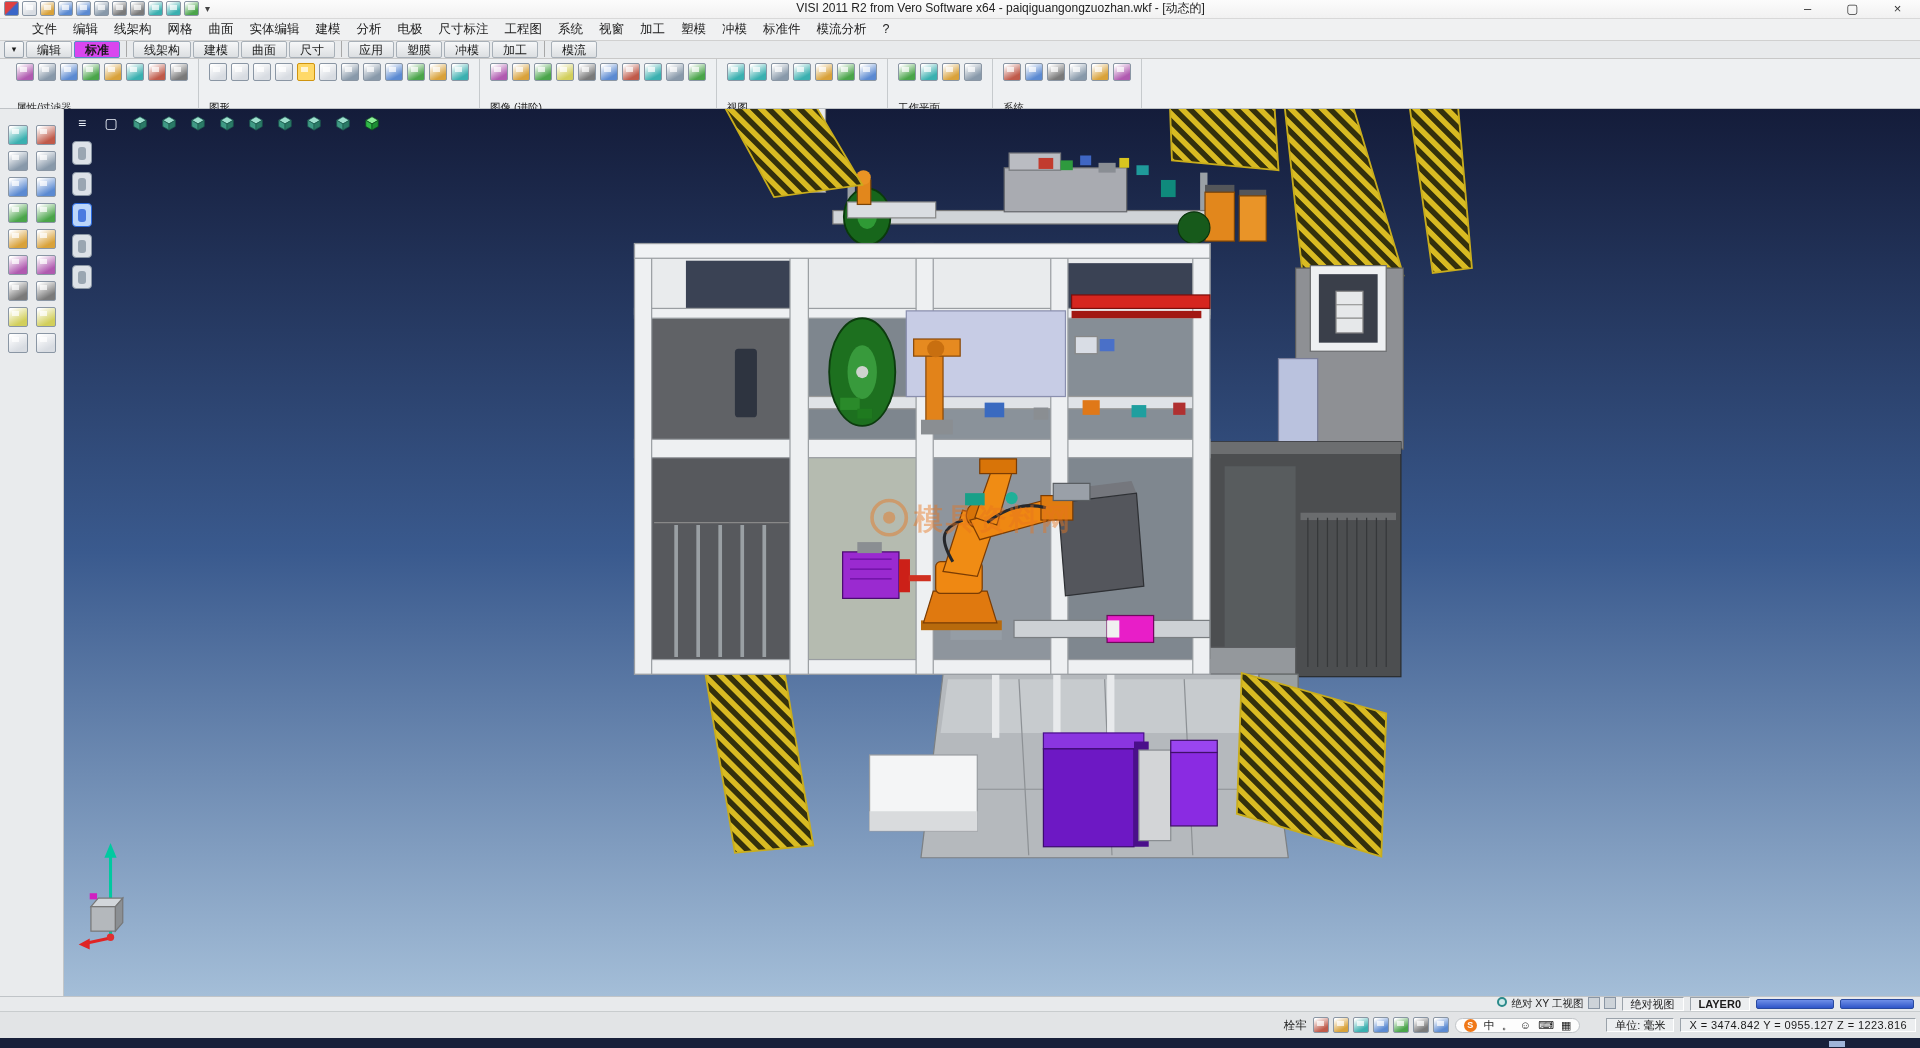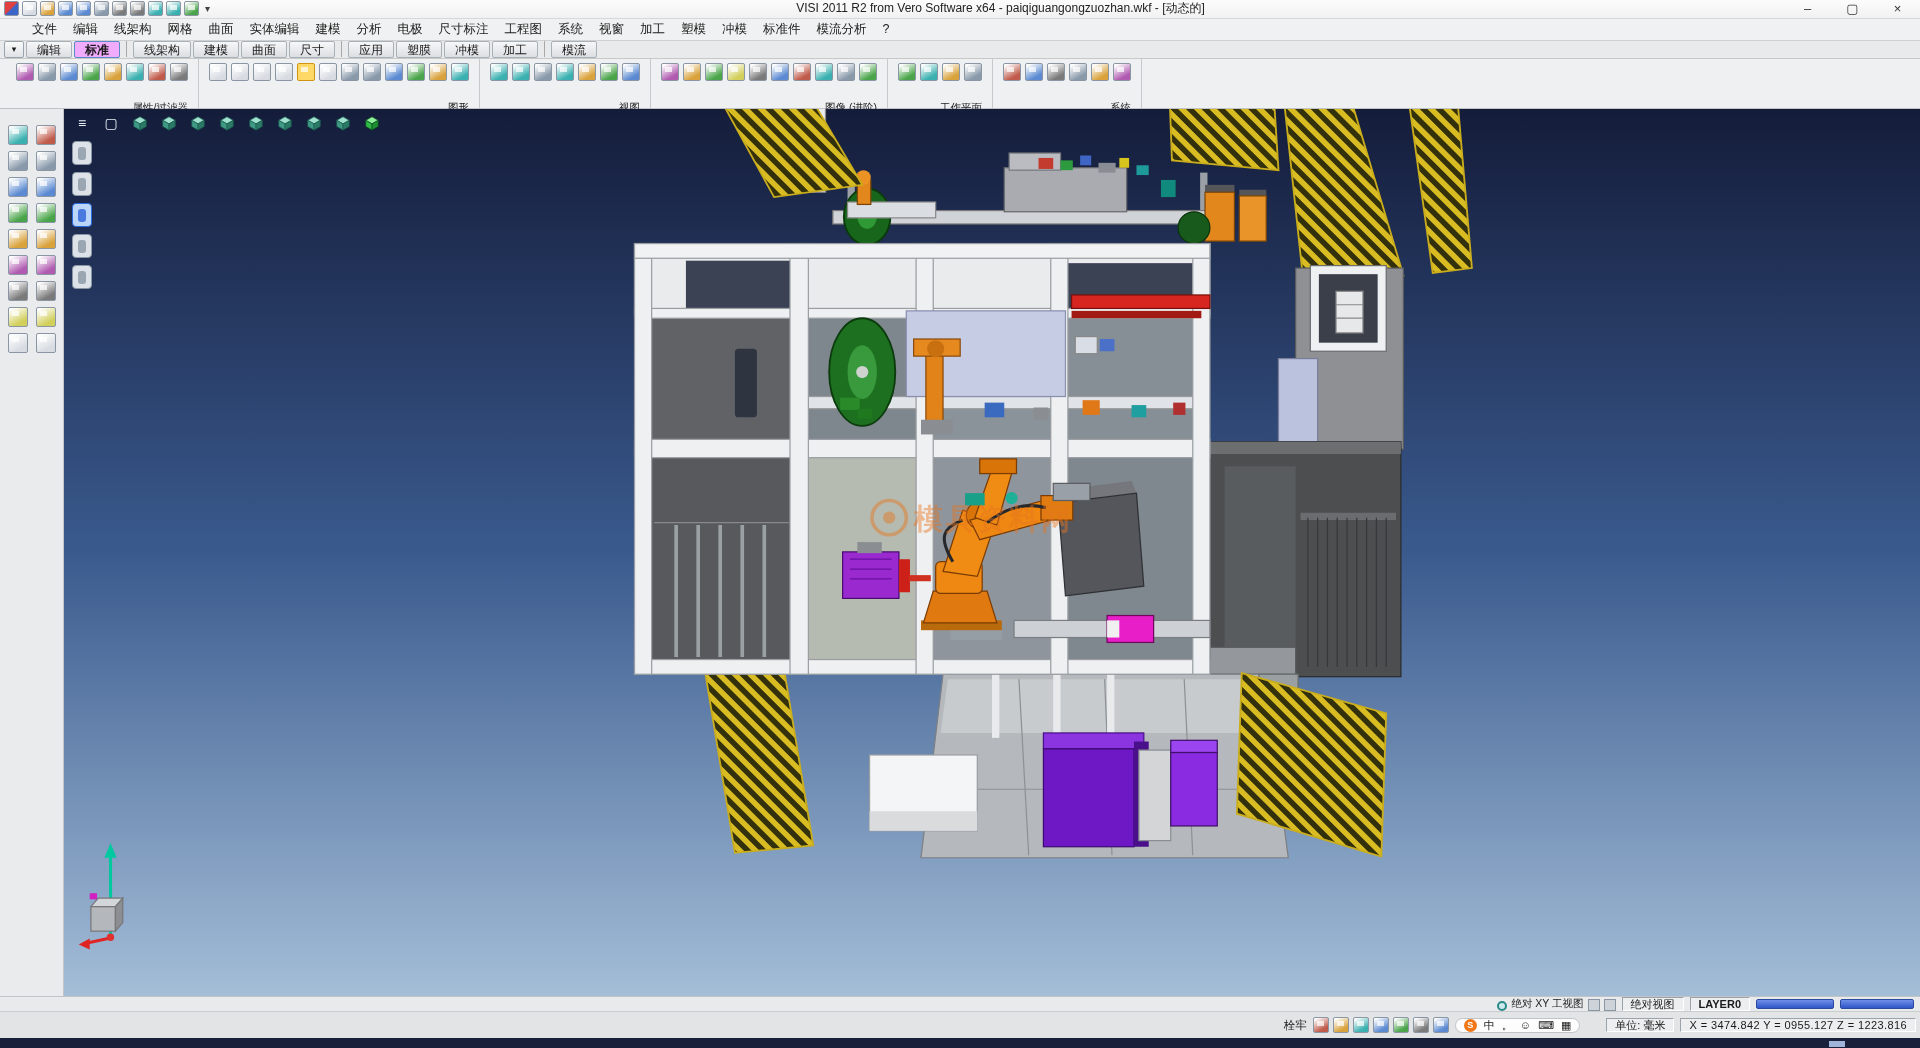--- a/index.html
+++ b/index.html
@@ -20,28 +20,28 @@
   
   .menubar{height:22px;display:flex;align-items:center;background:#f0f1f2;border-bottom:1px solid #d0d0d0;padding-left:24px}
   .menubar span{padding:2px 8px;font-size:12.5px;white-space:nowrap}
 
   
   .tabrow{height:22px;display:flex;align-items:center;background:#e8eaec;border-bottom:1px solid #c8c8c8;padding-left:4px;gap:2px}
   .tab-dd{width:20px;height:17px;border:1px solid #9aa4ae;background:linear-gradient(#fafafa,#dfe2e5);
     display:flex;align-items:center;justify-content:center;font-size:9px;border-radius:2px}
   .tab{padding:1px 10px;height:17px;line-height:15px;font-size:12px;border:1px solid #a8b0b8;border-radius:2px;
     background:linear-gradient(#f6f7f8,#dcdfe2);white-space:nowrap}
-  .tab.active{background:#f0abfc;border-color:#5a8ac8;font-weight:bold}
+  .tab.active{background:#d946ef;border-color:#5a8ac8;font-weight:bold}
   .tabsep{width:1px;height:16px;background:#a8a8a8;margin:0 4px}
 
   
   .toolbar{height:50px;display:flex;align-items:stretch;background:#eef0f2;border-bottom:1px solid #bfc3c7;padding-left:6px}
   .tbgroup{display:flex;flex-direction:column;justify-content:flex-start;padding:4px 10px 2px 10px;border-right:1px solid #c6cacd}
   .tbicons{display:flex;gap:4px;align-items:center}
-  .tblabel{text-align:right;font-size:10.5px;color:#222;margin-top:20px;white-space:nowrap}
+  .tblabel{text-align:left;font-size:10.5px;color:#222;margin-top:20px;white-space:nowrap}
   .tb-fill{flex:1}
 
   
   .ic{display:inline-flex;align-items:center;justify-content:center;width:18px;height:18px;flex:none;
     border:1px solid #8a96a4;border-radius:2px;position:relative;
     background:linear-gradient(150deg,#ffffff 8%,var(--c,#9ab0c4) 75%)}
   .ic::after{content:"";position:absolute;left:3px;top:3px;width:7px;height:5px;background:rgba(255,255,255,.7)}
   .ic.on{background:#ffd968;border-color:#cf9410}
   .ic.gl{background:none;border:none;font-size:13px;color:#223}
   .ic.gl::after{display:none}
@@ -64,21 +64,21 @@
   .viewrow .gl{color:#e8eef6;font-size:14px}
   .modes{position:absolute;top:32px;left:8px;display:flex;flex-direction:column;gap:7px}
   .modes .ic{width:20px;height:24px;border-radius:4px;background:#dde2e8;border:1px solid #8a96a4}
   .modes .ic::after{content:"";left:5px;top:5px;width:8px;height:13px;background:#9aa6b2;border-radius:3px}
   .modes .ic.on{background:#bcd6fa;border-color:#2a6ae0}
   .modes .ic.on::after{background:#4a7ae0}
 
   
   .srow1{height:16px;display:flex;align-items:center;justify-content:flex-end;gap:6px;
     background:#e8eaec;border-top:1px solid #c0c4c8;padding-right:4px;font-size:10.5px}
-  .voverlay{display:flex;align-items:flex-end;gap:4px;color:#222}
+  .voverlay{display:flex;align-items:flex-start;gap:4px;color:#222}
   .vo-ic{width:10px;height:10px;border-radius:50%;border:2px solid #2a8a8a;background:#cfeaea;flex:none}
   .vo-mini{width:12px;height:12px;background:#cdd3d9;border:1px solid #8a96a4;flex:none}
   .spanel{height:14px;line-height:12px;padding:0 8px;font-size:11px;background:#eceef0;
     border:1px solid;border-color:#9aa2aa #ffffff #ffffff #9aa2aa;white-space:nowrap}
   .spanel.layer{font-weight:bold}
   .bluebar{height:10px;border:1px solid #2a4aa0;border-radius:2px;background:linear-gradient(#6f8fe8,#2f55c8)}
   .b1{width:78px}.b2{width:74px;margin-right:2px}
 
   .srow2{height:32px;display:flex;align-items:center;gap:6px;background:#e2e4e6;
     border-top:1px solid #c8ccce;padding:0 4px;font-size:11.5px}
@@ -191,44 +191,44 @@
           <span class="ic c7"></span>
           <span class="ic c1"></span>
           <span class="ic c2"></span>
           <span class="ic c3"></span>
           <span class="ic c5"></span>
         </div>
       <div class="tblabel">图形</div>
     </div>
     <div class="tbgroup">
       <div class="tbicons">
-          <span class="ic c5"></span>
-          <span class="ic c5"></span>
-          <span class="ic c7"></span>
-          <span class="ic c5"></span>
-          <span class="ic c3"></span>
-          <span class="ic c2"></span>
-          <span class="ic c1"></span>
-        </div>
-      <div class="tblabel">视图</div>
-    </div>
-    <div class="tbgroup">
-      <div class="tbicons">
           <span class="ic c4"></span>
           <span class="ic c3"></span>
           <span class="ic c2"></span>
           <span class="ic c9"></span>
           <span class="ic c8"></span>
           <span class="ic c1"></span>
           <span class="ic c6"></span>
           <span class="ic c5"></span>
           <span class="ic c7"></span>
           <span class="ic c2"></span>
         </div>
       <div class="tblabel">图像 (进阶)</div>
+    </div>
+    <div class="tbgroup">
+      <div class="tbicons">
+          <span class="ic c5"></span>
+          <span class="ic c5"></span>
+          <span class="ic c7"></span>
+          <span class="ic c5"></span>
+          <span class="ic c3"></span>
+          <span class="ic c2"></span>
+          <span class="ic c1"></span>
+        </div>
+      <div class="tblabel">视图</div>
     </div>
     <div class="tbgroup">
       <div class="tbicons">
           <span class="ic c2"></span>
           <span class="ic c5"></span>
           <span class="ic c3"></span>
           <span class="ic c7"></span>
         </div>
       <div class="tblabel">工作平面</div>
     </div>

